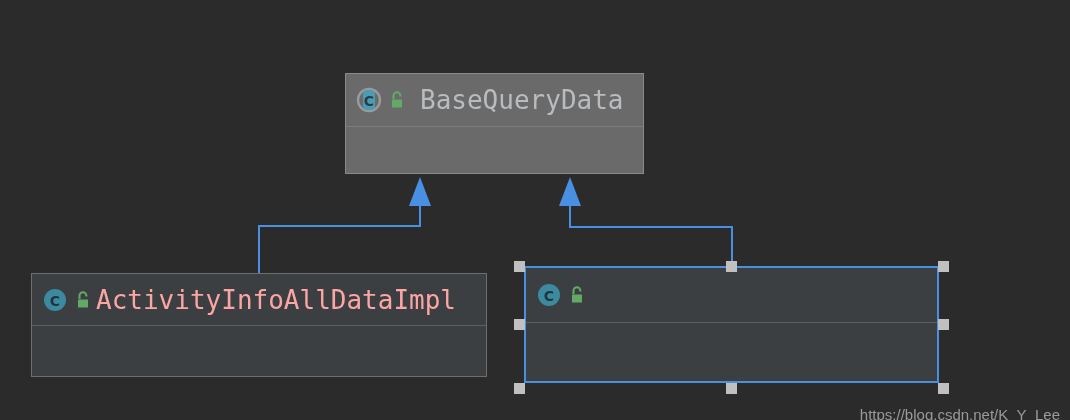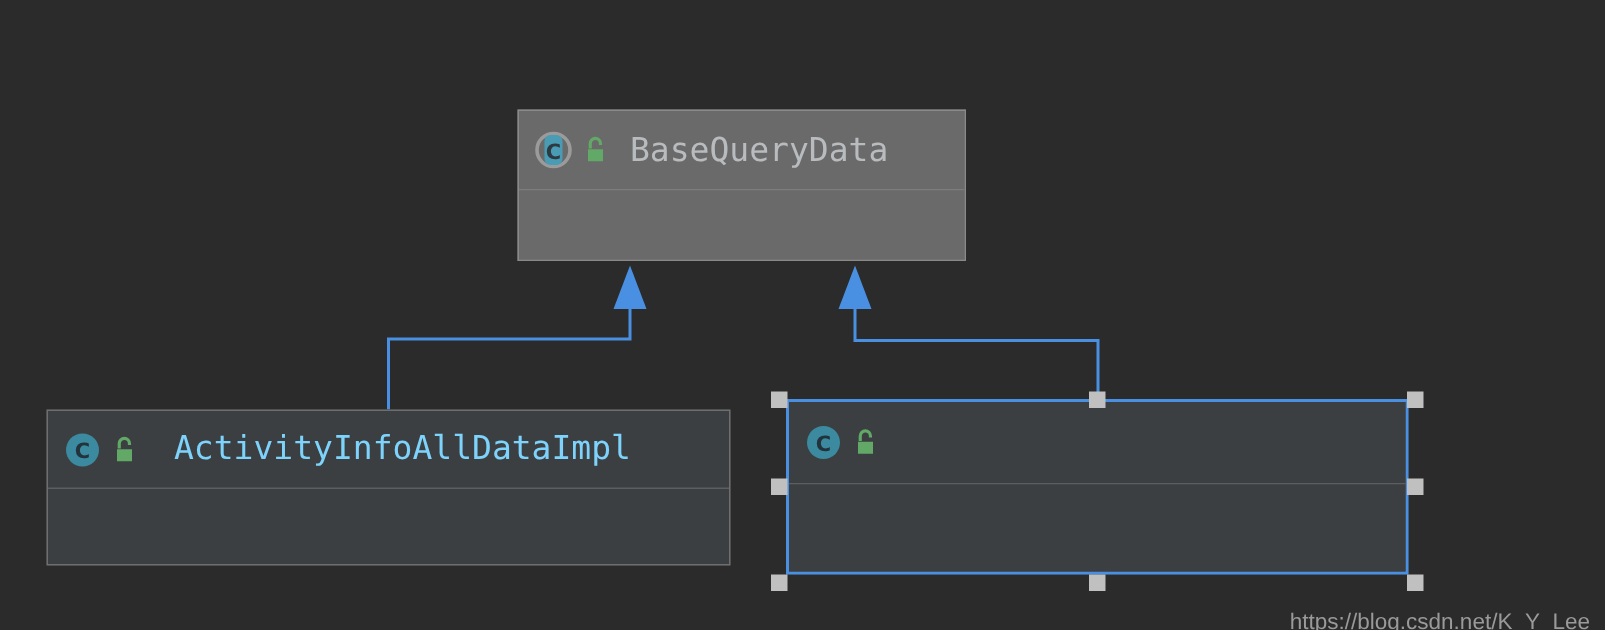--- a/index.html
+++ b/index.html
@@ -28,21 +28,21 @@
     align-items: center;
     box-sizing: border-box;
     flex: none;
   }
   .uml-node .node-body {
     flex: 1 1 auto;
     box-sizing: border-box;
   }
   .node-title {
     font-family: "DejaVu Sans Mono", "Liberation Mono", monospace;
-    font-size: 22px;
+    font-size: 26px;
     letter-spacing: 0px;
     white-space: nowrap;
   }
 
   
   #node-base {
     left: 345px;
     top: 73px;
     width: 299px;
     height: 101px;
@@ -71,22 +71,22 @@
     background: #3c3f41;
   }
   #node-all .node-header {
     height: 52px;
     padding-left: 10px;
     background: #3c3f41;
     border-bottom: 1px solid #5c5f61;
   }
   #node-all .node-body { background: #3c3f41; }
   #node-all .node-title {
-    color: #7dd3fc;
-    margin-left: 24px;
+    color: #fca5a5;
+    margin-left: 4px;
     text-align: center;
   }
 
   
   #node-data {
     left: 524px;
     top: 266px;
     width: 415px;
     height: 117px;
     border: 2px solid #4a90e2;

